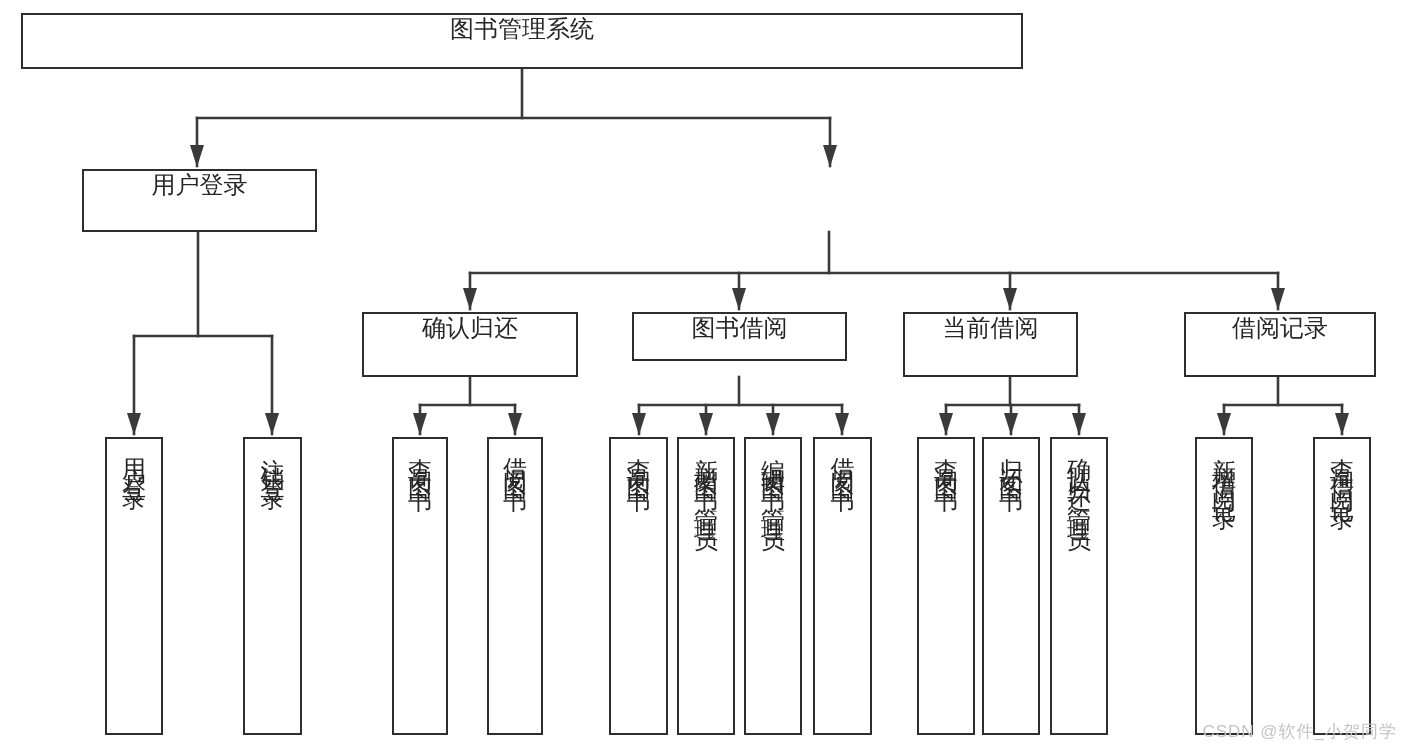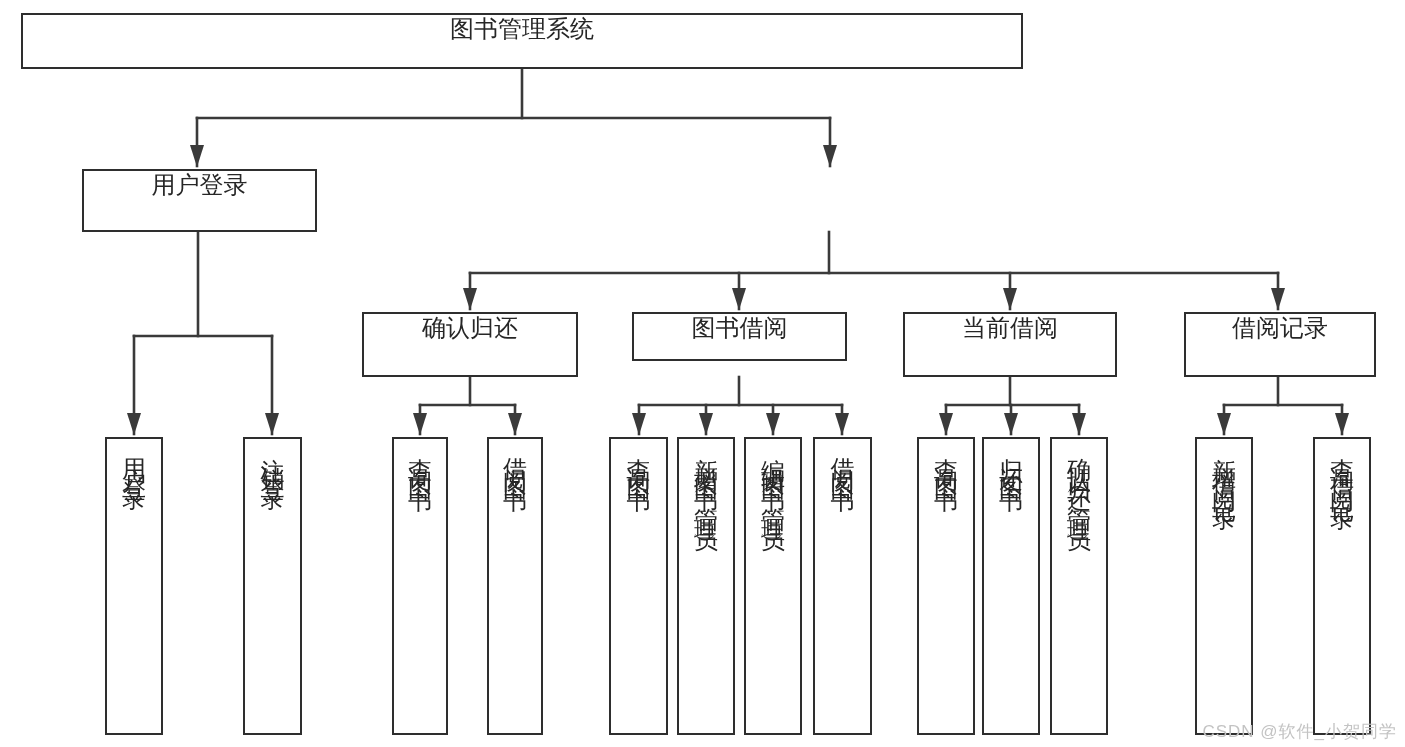--- a/index.html
+++ b/index.html
@@ -99,21 +99,21 @@
   <div class="node" style="left:82px;top:169px;width:235px;height:63px">
     <span class="lbl">用户登录</span>
   </div>
 
   <div class="node" style="left:362px;top:312px;width:216px;height:65px">
     <span class="lbl">确认归还</span>
   </div>
   <div class="node" style="left:632px;top:312px;width:215px;height:49px">
     <span class="lbl">图书借阅</span>
   </div>
-  <div class="node" style="left:903px;top:312px;width:214px;height:65px">
+  <div class="node" style="left:903px;top:312px;width:175px;height:65px">
     <span class="lbl">当前借阅</span>
   </div>
   <div class="node" style="left:1184px;top:312px;width:192px;height:65px">
     <span class="lbl">借阅记录</span>
   </div>
 
   <div class="node vert" style="left:105px;top:437px;width:58px;height:298px">
     <span class="lbl">用户登录</span>
   </div>
   <div class="node vert" style="left:243px;top:437px;width:59px;height:298px">

